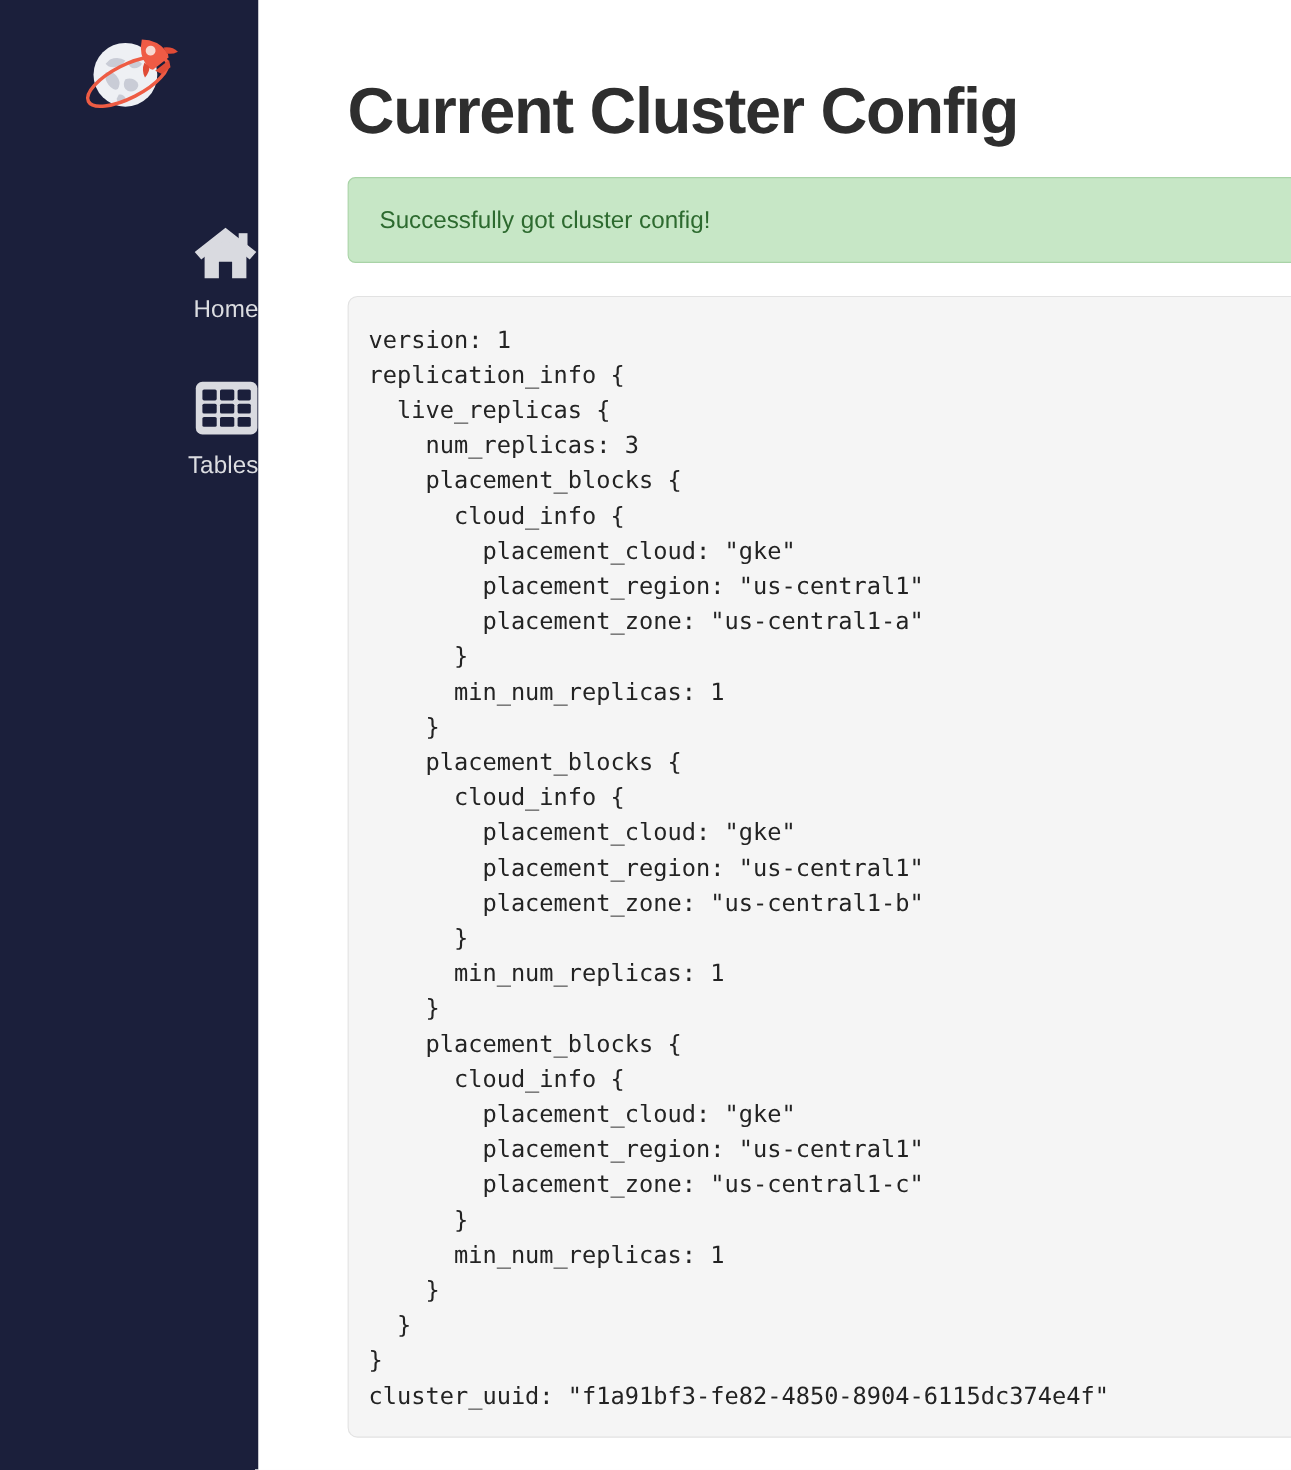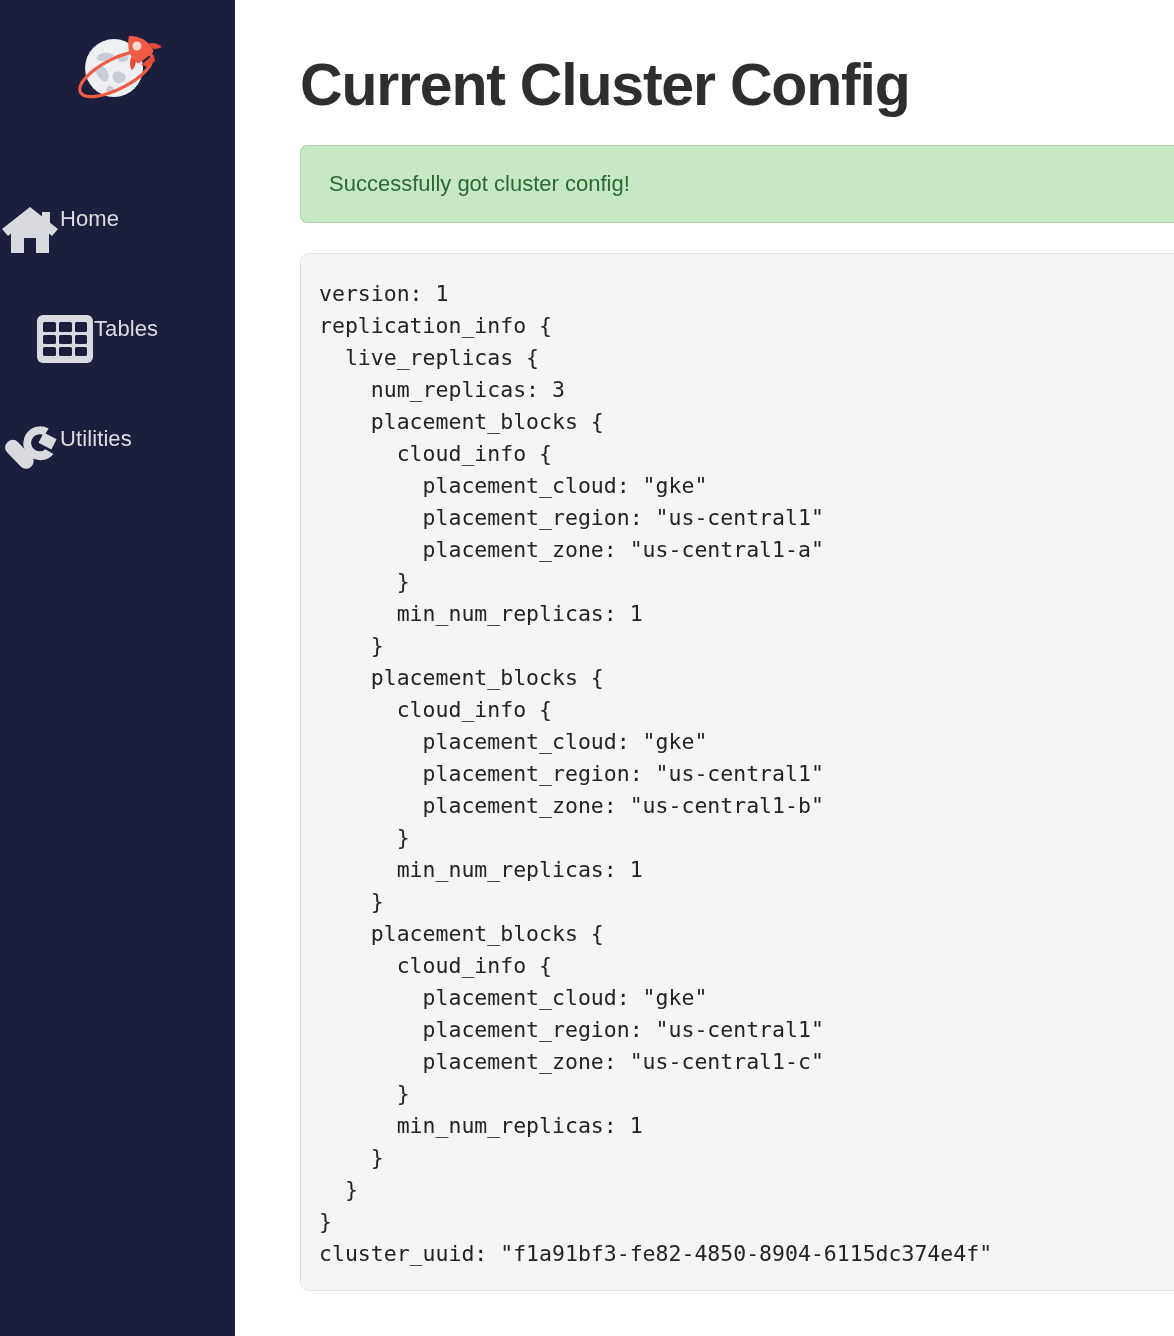--- a/index.html
+++ b/index.html
@@ -30,22 +30,22 @@
     height: 130px;
     display: flex;
     align-items: center;
     justify-content: center;
     padding-top: 6px;
   }
   #logo-svg { display: block; }
 
   .nav-item {
     display: flex;
-    flex-direction: row;
-    align-items: flex-start;
+    flex-direction: column;
+    align-items: flex-end;
     justify-content: flex-start;
     text-decoration: none;
     padding: 0;
     cursor: pointer;
   }
   .nav-icon {
     display: flex;
     align-items: center;
     justify-content: center;
     height: 62px;
@@ -62,21 +62,21 @@
   #nav-home      { margin-top: 68px; }
   #nav-tables    { margin-top: 48px; padding-left: 36px; }
   #nav-tservers  { margin-top: 48px; }
   #nav-utilities { margin-top: 48px; }
 
   
   #main {
     flex: 1 1 auto;
     height: 1336px;
     background: #ffffff;
-    padding: 0;
+    padding: 16px;
     position: relative;
     overflow: hidden;
   }
   #page-title {
     margin: 0;
     padding: 56px 0 0 65px;
     font-size: 59px;
     font-weight: bold;
     color: #2e2e2e;
     letter-spacing: -1.2px;
@@ -175,33 +175,20 @@
             <rect x="7" y="34" width="13" height="9" rx="1.5"></rect>
             <rect x="23" y="34" width="13" height="9" rx="1.5"></rect>
             <rect x="39" y="34" width="12" height="9" rx="1.5"></rect>
           </g>
         </svg>
       </span>
       <span class="nav-label">Tables</span>
     </a>
 
 
-    <a class="nav-item" id="nav-utilities">
-      <span class="nav-icon">
-        <svg width="60" height="56" viewBox="0 0 60 56" aria-hidden="true">
-          <g transform="rotate(12 30 28)">
-            <path d="M44 4 a17 17 0 1 0 10 24 l-9 -3 a8.5 8.5 0 1 1 -4 -13 z" fill="#d9dae0"></path>
-            <path d="M40 9 l14 4 l-3 11 l-14 -4 z" fill="#d9dae0"></path>
-            <rect x="4" y="28" width="34" height="15" rx="7" transform="rotate(34 21 35)" fill="#d9dae0"></rect>
-            <circle cx="12" cy="46" r="3" fill="#1b1f3b"></circle>
-          </g>
-        </svg>
-      </span>
-      <span class="nav-label">Utilities</span>
-    </a>
 
   </nav>
 
   <main id="main">
 
     <h1 id="page-title">Current Cluster Config</h1>
 
     <div id="alert">
       <span>Successfully got cluster config!</span>
     </div>

